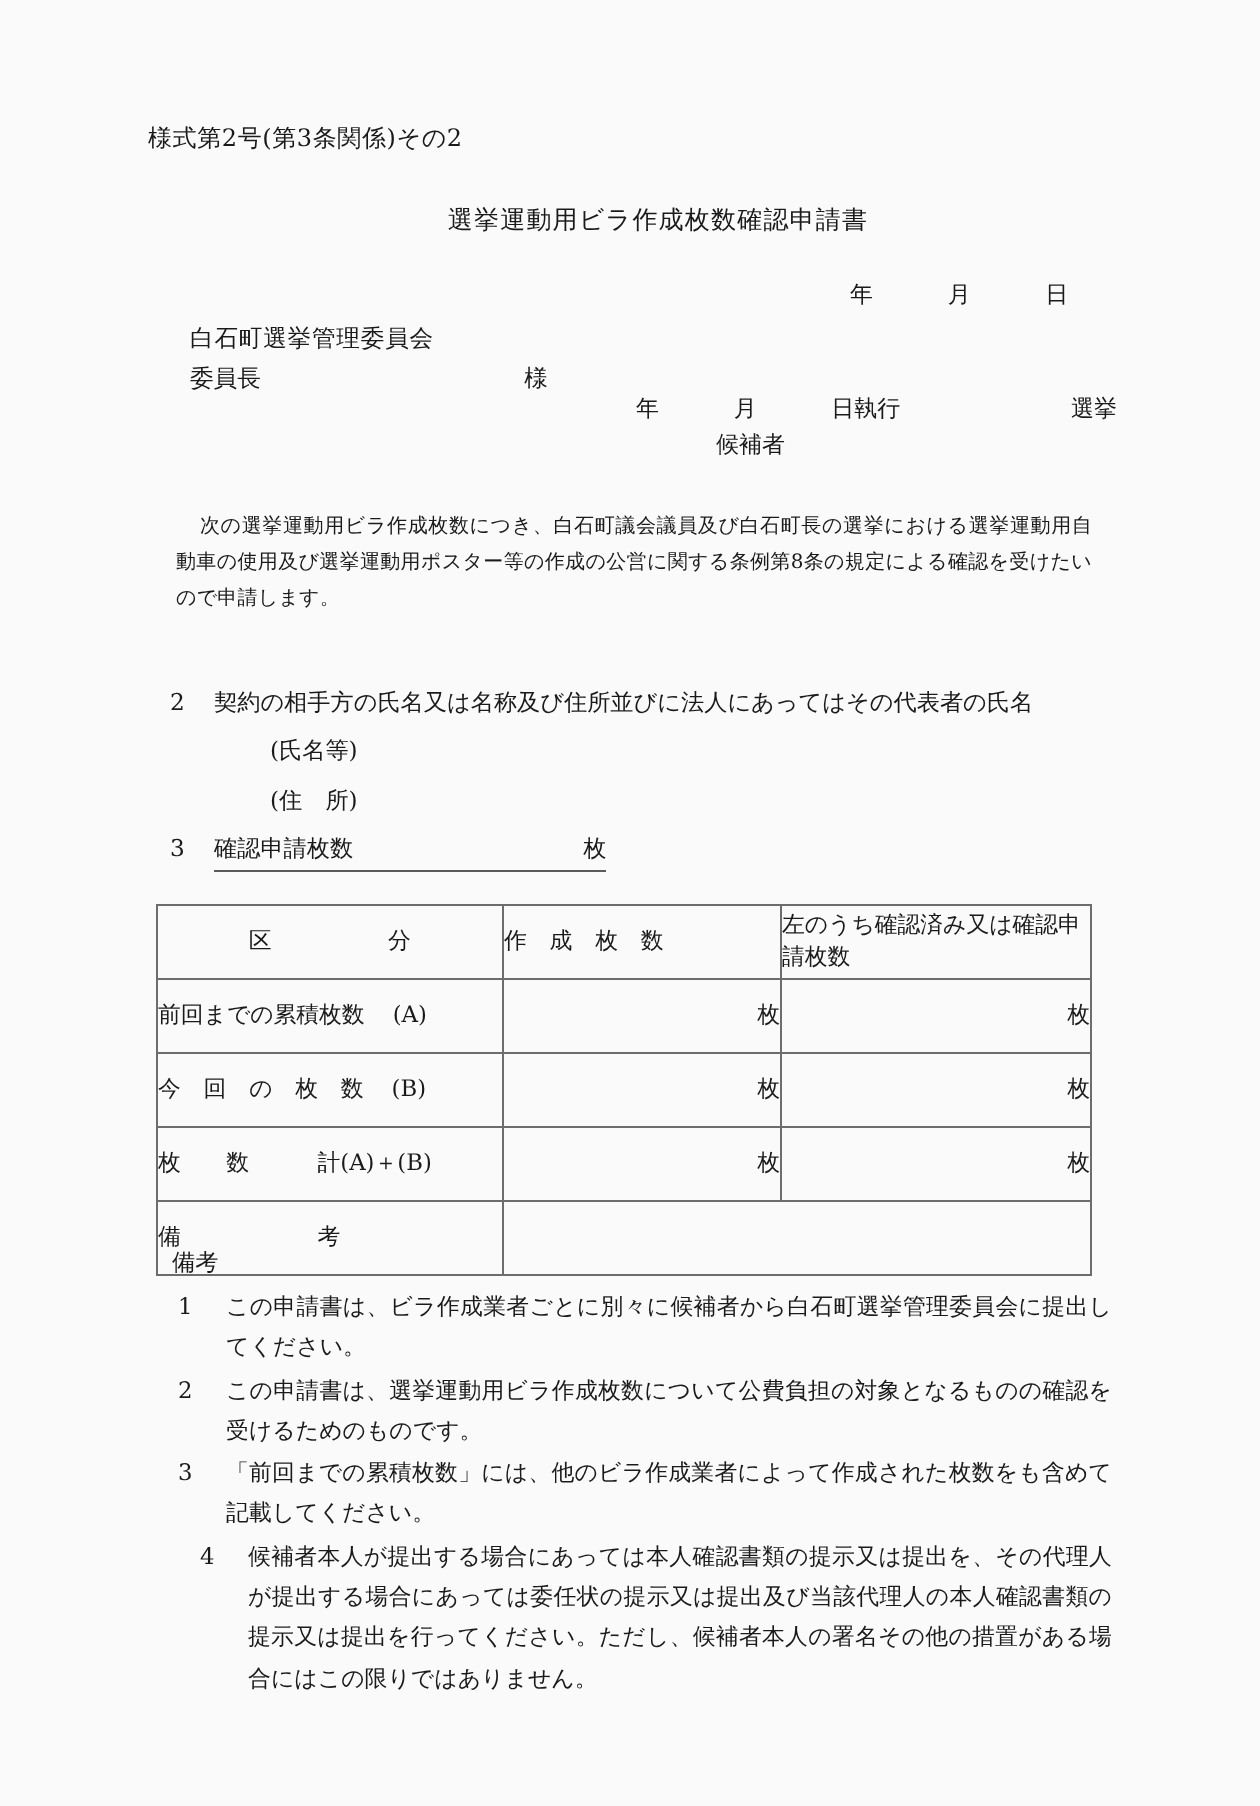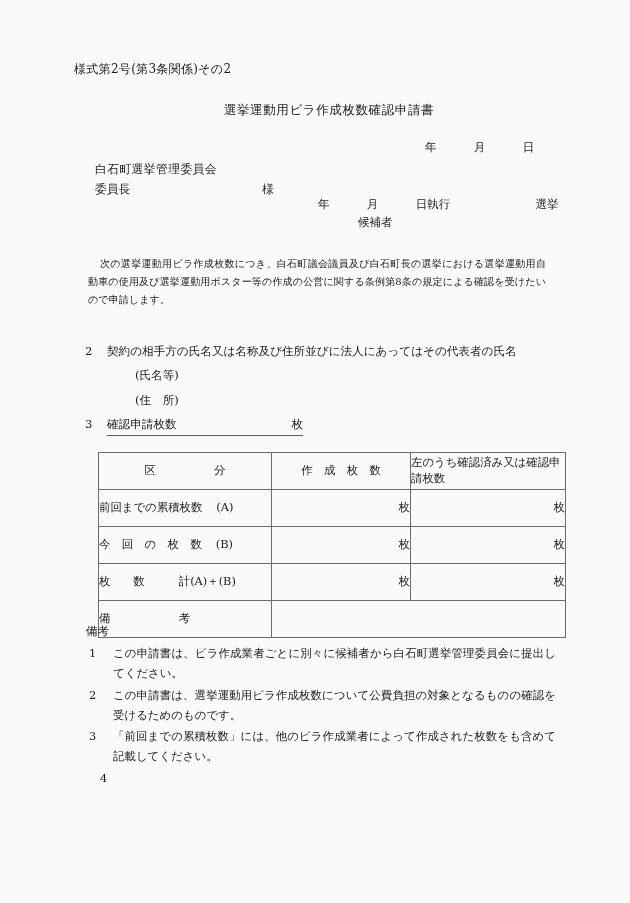--- a/index.html
+++ b/index.html
@@ -145,41 +145,40 @@
   .u-gap { display: inline-block; width: 115px; }
 
   
   .count-table {
     position: absolute;
     left: 78px;
     top: 452px;
     width: 467px;
     border-collapse: collapse;
     table-layout: fixed;
-    margin-left: 20px;
   }
   .count-table td, .count-table th {
     border: 1px solid #6d6d6d;
     font-weight: normal;
     font-size: 11.4px;
     padding: 0;
     vertical-align: middle;
   }
   .col-div { width: 173px; }
   .col-made { width: 139px; }
   .col-conf { width: 155px; }
 
   .th-div {
     height: 36px;
     text-align: center;
     letter-spacing: 0.2px;
   }
   .th-made {
     height: 36px;
-    text-align: center;
+    text-align: left;
   }
   .th-conf {
     height: 36px;
     text-align: left;
     padding: 3px 5px 3px 6px;
     line-height: 1.38;
   }
 
   .td-label {
     height: 36px;
@@ -331,16 +330,17 @@
       <span>この申請書は、選挙運動用ビラ作成枚数について公費負担の対象となるものの確認を受けるためのものです。</span>
     </div>
 
     <div class="note">
       <span class="n">3</span>
       <span>「前回までの累積枚数」には、他のビラ作成業者によって作成された枚数をも含めて記載してください。</span>
     </div>
 
     <div class="note hang">
       <span class="n">4</span>
+      <span>候補者本人が提出する場合にあっては本人確認書類の提示又は提出を、その代理人が提出する場合にあっては委任状の提示又は提出及び当該代理人の本人確認書類の提示又は提出を行ってください。ただし、候補者本人の署名その他の措置がある場合にはこの限りではありません。</span>
     </div>
   </div>
 
 </div>
 
 </body></html>

